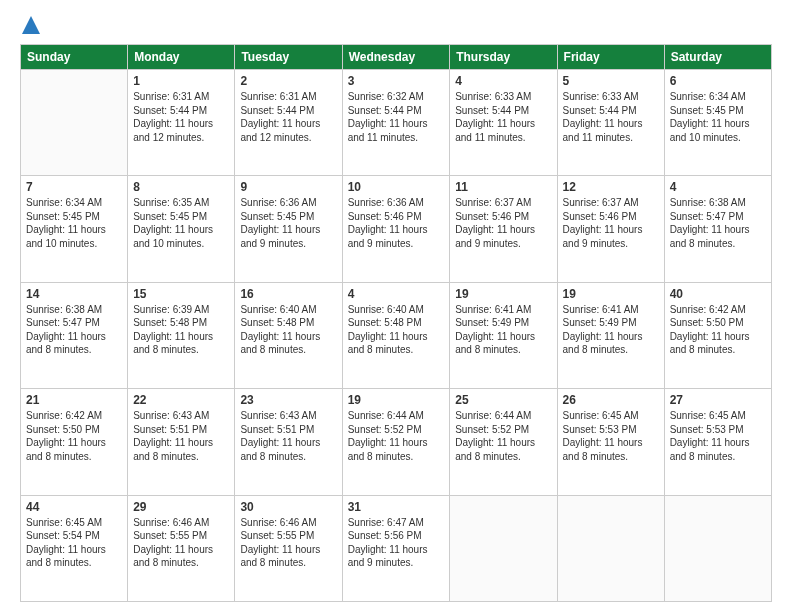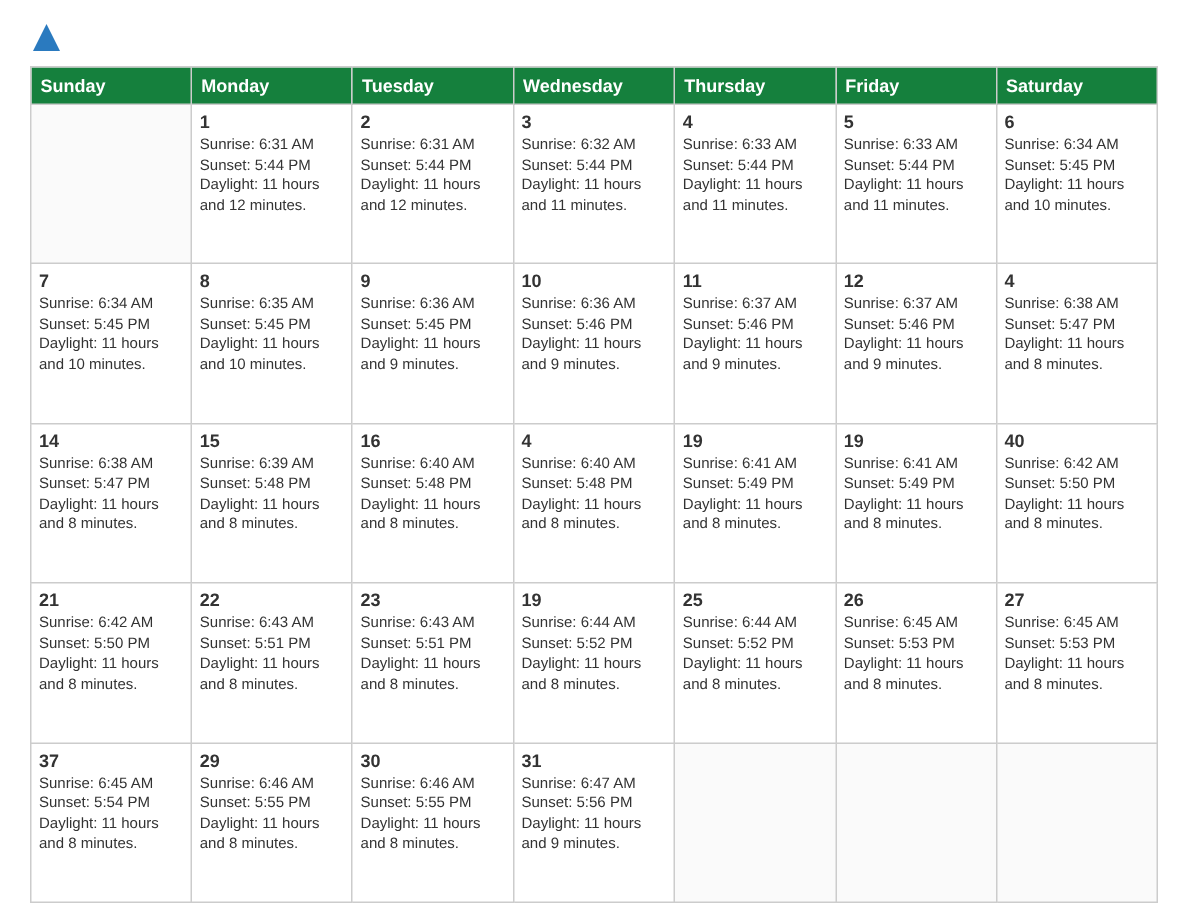--- a/index.html
+++ b/index.html
@@ -241,21 +241,21 @@
             <div class="day-num">26</div>
             <div class="cell-info">Sunrise: 6:45 AM<br>Sunset: 5:53 PM<br>Daylight: 11 hours and 8 minutes.</div>
           </td>
           <td>
             <div class="day-num">27</div>
             <div class="cell-info">Sunrise: 6:45 AM<br>Sunset: 5:53 PM<br>Daylight: 11 hours and 8 minutes.</div>
           </td>
         </tr>
         <tr>
           <td>
-            <div class="day-num">37</div>
+            <div class="day-num">44</div>
             <div class="cell-info">Sunrise: 6:45 AM<br>Sunset: 5:54 PM<br>Daylight: 11 hours and 8 minutes.</div>
           </td>
           <td>
             <div class="day-num">29</div>
             <div class="cell-info">Sunrise: 6:46 AM<br>Sunset: 5:55 PM<br>Daylight: 11 hours and 8 minutes.</div>
           </td>
           <td>
             <div class="day-num">30</div>
             <div class="cell-info">Sunrise: 6:46 AM<br>Sunset: 5:55 PM<br>Daylight: 11 hours and 8 minutes.</div>
           </td>

